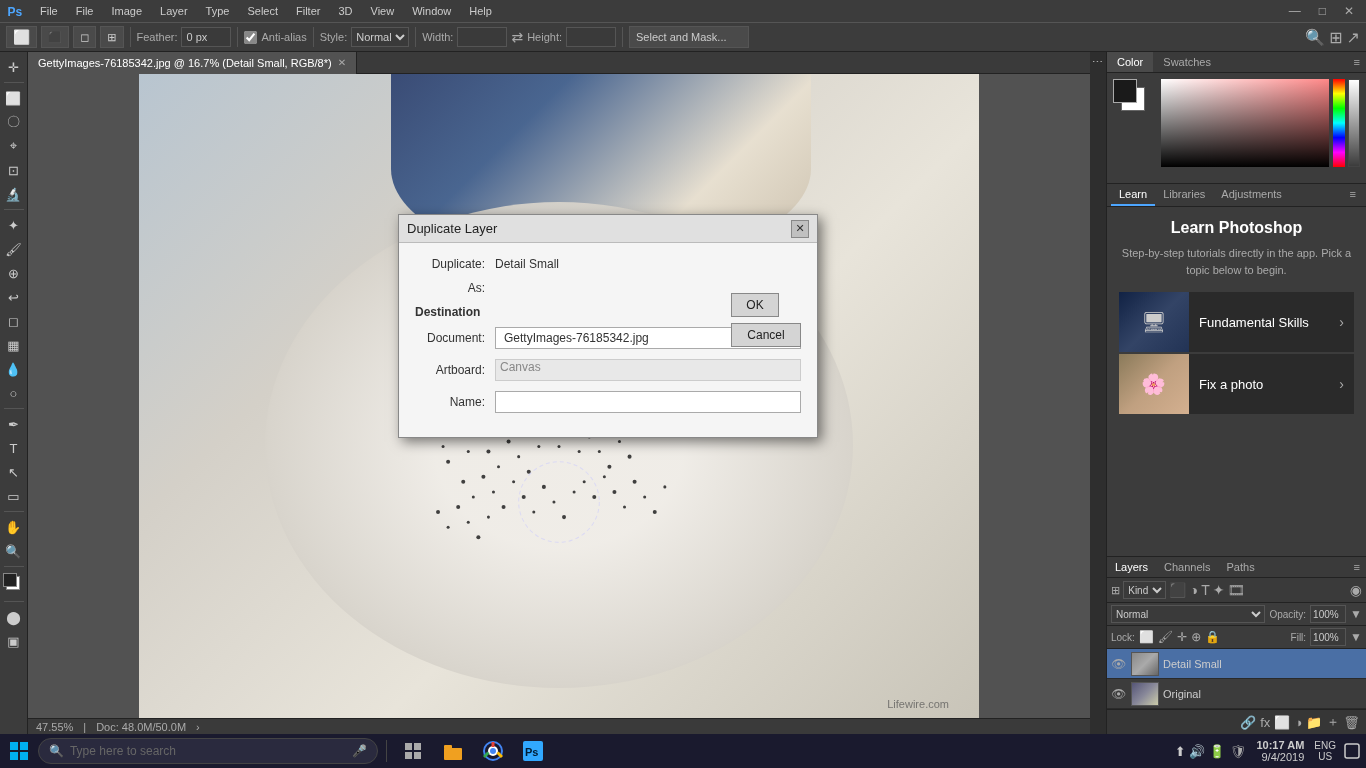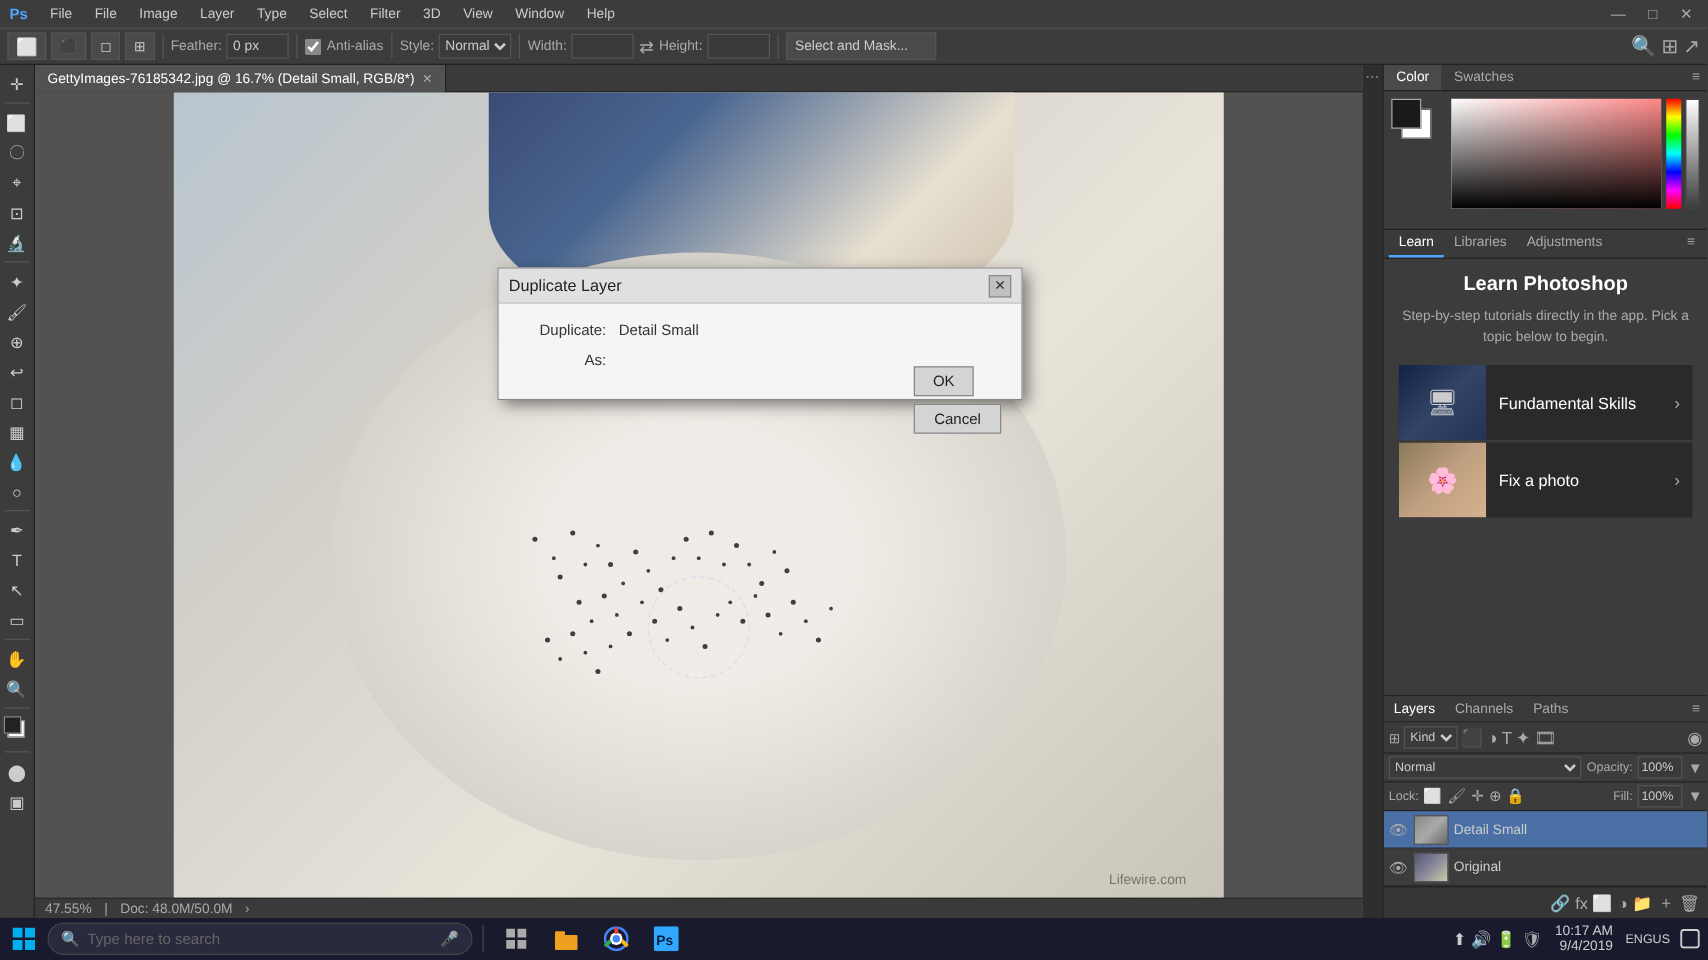--- a/index.html
+++ b/index.html
@@ -289,20 +289,37 @@
           <div class="dialog-close">✕</div>
         </div>
         <div class="dialog-body" style="position:relative;">
           <div class="dialog-row">
             <span class="dialog-label">Duplicate:</span>
             <span class="dialog-value">Detail Small</span>
           </div>
           <div class="dialog-row">
             <span class="dialog-label">As:</span>
           </div>
+          <div style="margin-bottom:8px;">
+            <div class="dialog-section">Destination</div>
+            <div class="dialog-row">
+              <span class="dialog-label">Document:</span>
+              <select class="dialog-select">
+                <option>GettyImages-76185342.jpg</option>
+              </select>
+            </div>
+            <div class="dialog-row">
+              <span class="dialog-label">Artboard:</span>
+              <div class="dialog-disabled">Canvas</div>
+            </div>
+            <div class="dialog-row">
+              <span class="dialog-label">Name:</span>
+              <input class="dialog-input" type="text" style="border-color: rgb(170, 170, 170);" value="">
+            </div>
+          </div>
 
           <div class="dialog-buttons">
             <button class="btn-ok">OK</button>
             <button class="btn-cancel">Cancel</button>
           </div>
         </div>
       </div>
     </div>
 
     <div class="status-bar">
@@ -493,24 +510,24 @@
   </div>
 
   <div class="taskbar-right">
     <div style="display:flex;align-items:center;gap:4px;">
       <span style="font-size:13px;color:#ccc;cursor:pointer;">⬆</span>
       <span style="font-size:13px;color:#ccc;cursor:pointer;">🔊</span>
       <span style="font-size:13px;color:#ccc;cursor:pointer;">🔋</span>
       <span style="font-size:13px;color:#aaa;cursor:pointer;">🛡</span>
     </div>
     <div style="display:flex;flex-direction:column;align-items:flex-end;margin-left:4px;">
-      <span style="font-size:11px;color:#ccc;">10:17 AM</span>
+      <span style="font-size:11px;color:#ccc;font-weight:bold;">10:17 AM</span>
       <span style="font-size:11px;color:#ccc;">9/4/2019</span>
     </div>
-    <div style="display:flex;flex-direction:row;align-items:flex-start;margin-left:4px;">
+    <div style="display:flex;flex-direction:column;align-items:center;margin-left:4px;">
       <span style="font-size:10px;color:#ccc;">ENG</span>
       <span style="font-size:10px;color:#ccc;">US</span>
     </div>
     <div style="width:20px;height:20px;display:flex;align-items:center;justify-content:center;cursor:pointer;">
       <svg width="16" height="16" viewBox="0 0 16 16">
           <rect x="1" y="1" width="14" height="14" rx="2" fill="none" stroke="#ccc" stroke-width="1.5"></rect>
         </svg>
     </div>
   </div>
 </div>

